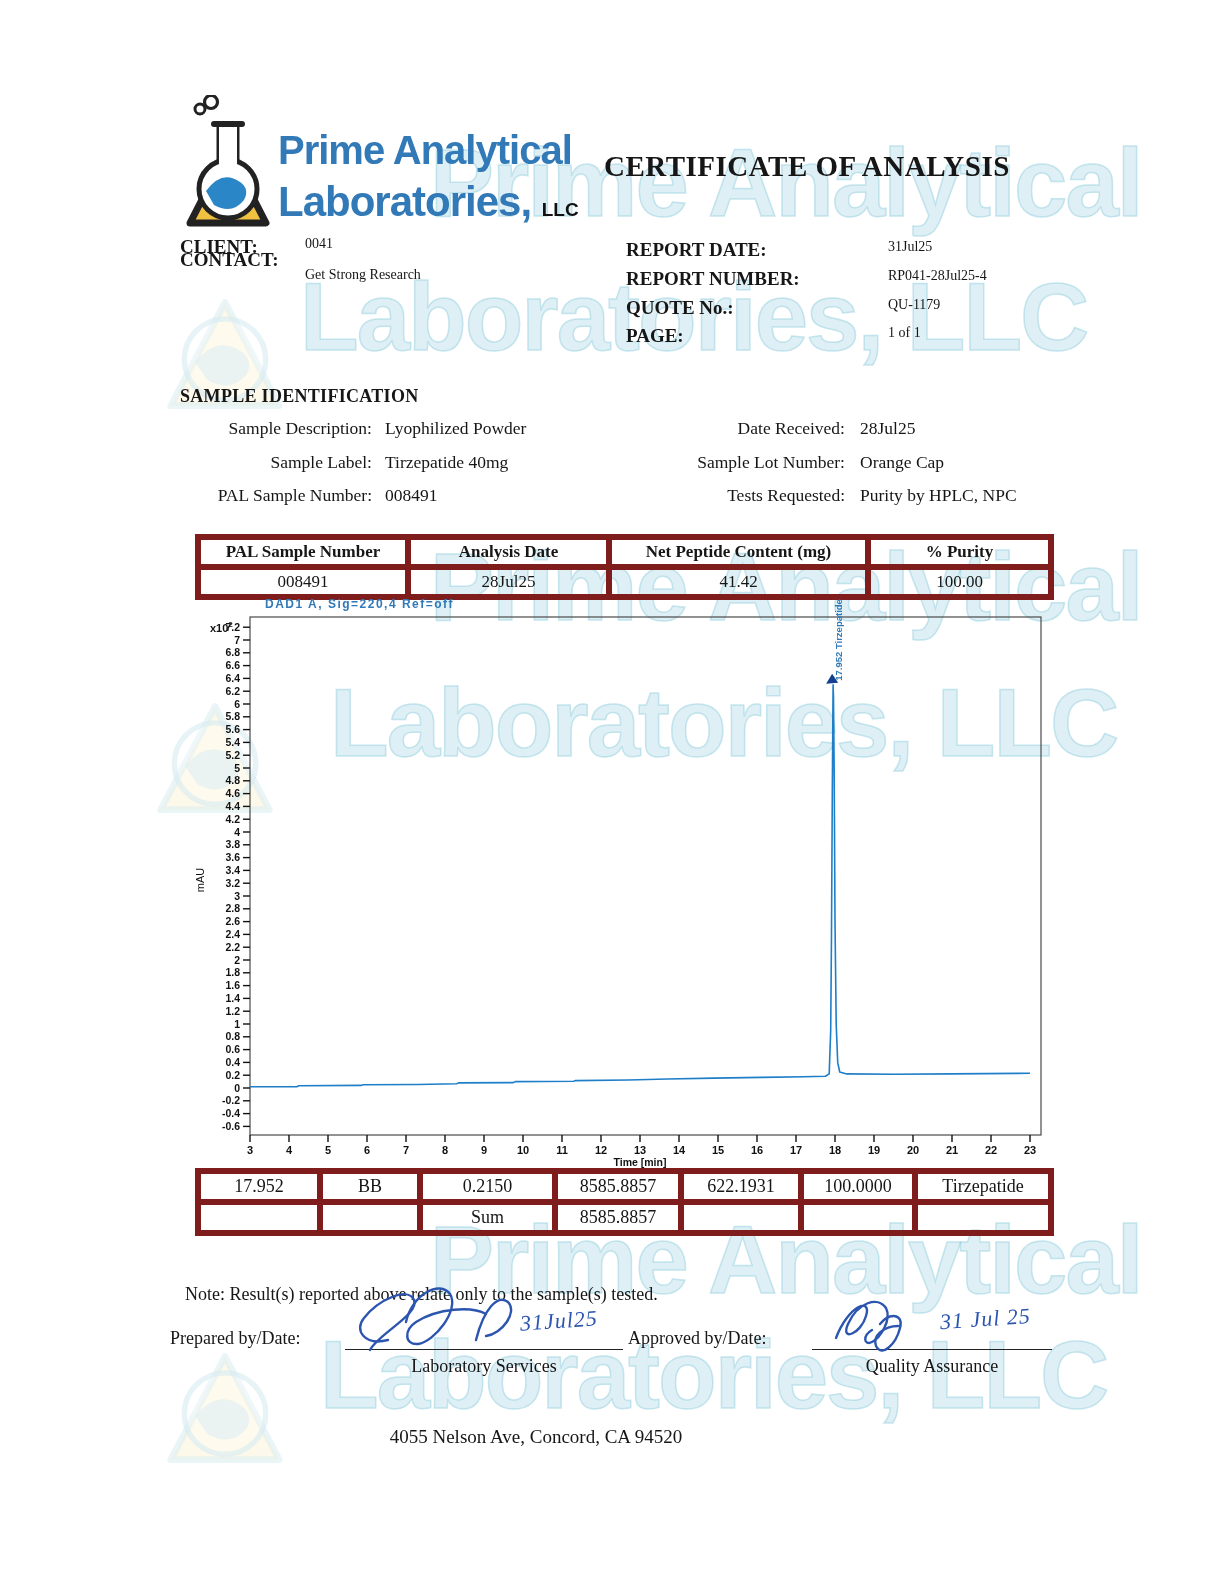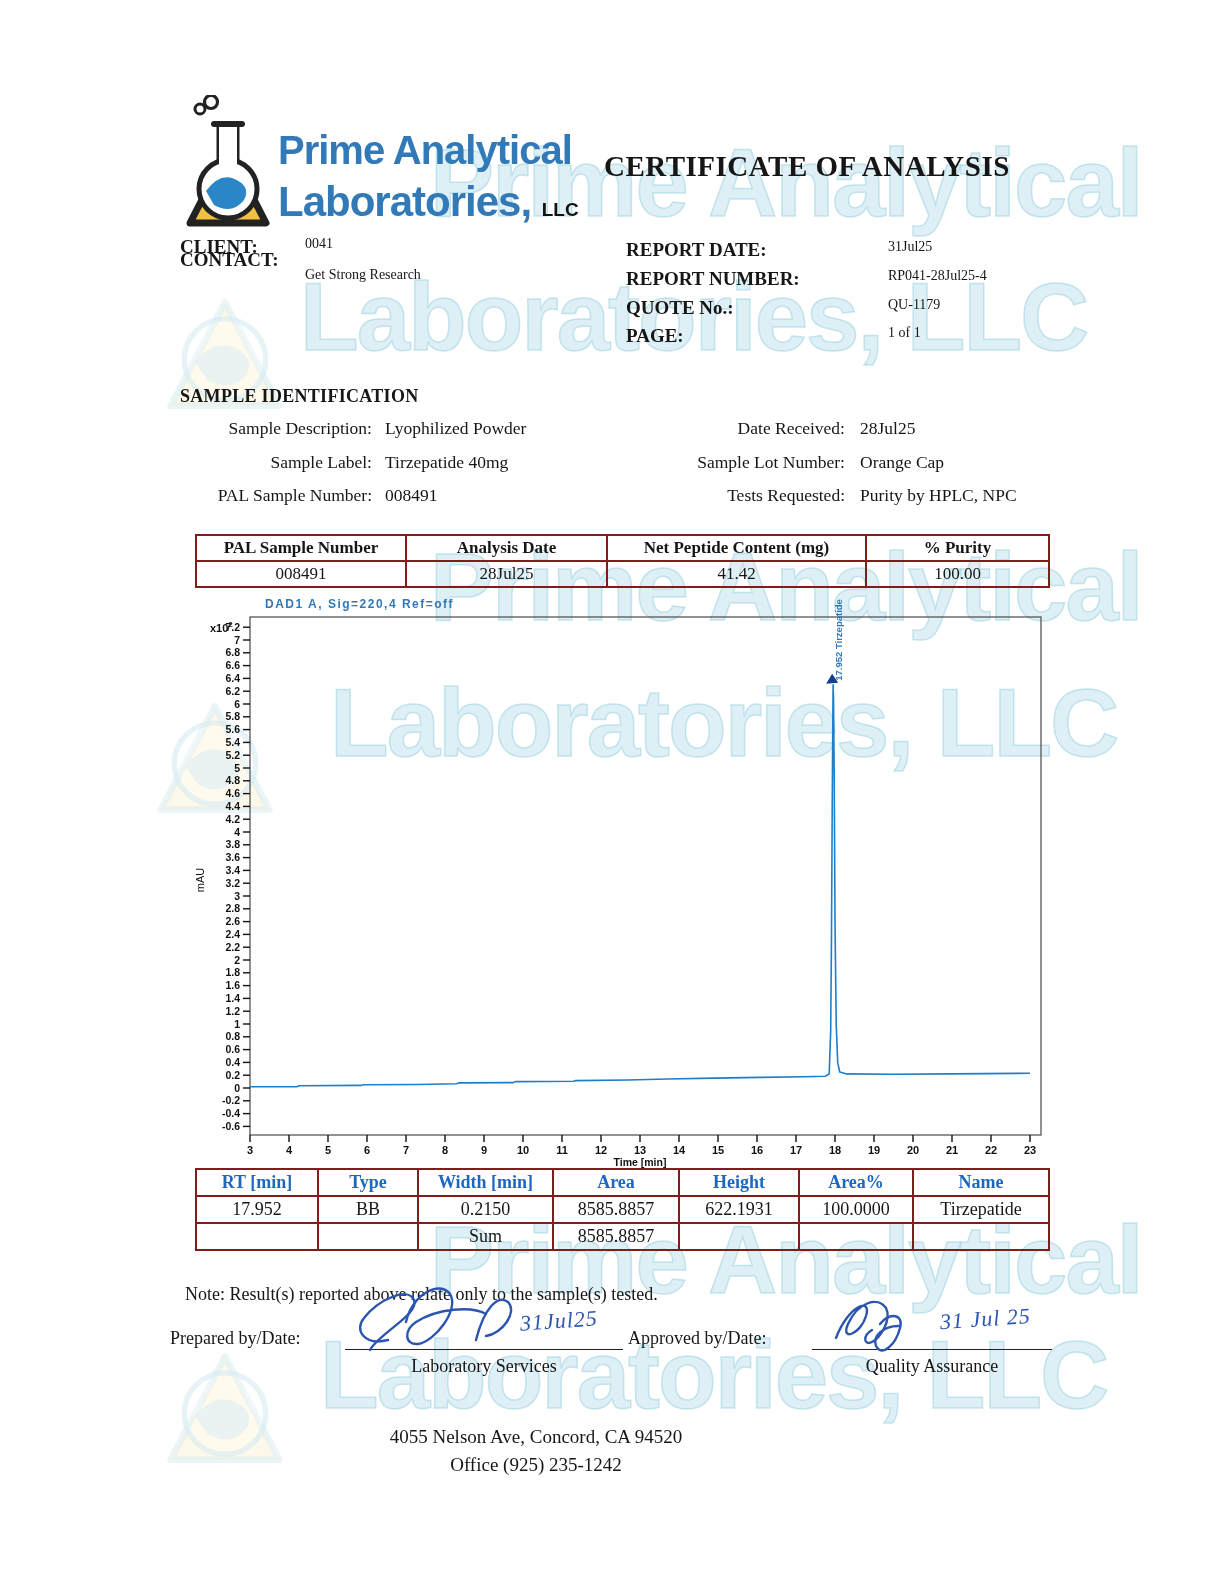--- a/index.html
+++ b/index.html
@@ -34,21 +34,21 @@
   .lbl{font-weight:bold;font-size:19px;position:absolute;}
   .val{font-size:14px;position:absolute;}
 
   
   .sid-heading{position:absolute;left:180px;top:386px;font-size:18px;font-weight:bold;letter-spacing:0.3px;}
   .sid-label{position:absolute;font-size:17.5px;text-align:right;}
   .sid-value{position:absolute;font-size:17.5px;}
 
   
   table.doc{border-collapse:collapse;table-layout:fixed;position:absolute;background:transparent;}
-  table.doc td,table.doc th{border:2px solid #7f1d1d;font-size:17px;text-align:center;
+  table.doc td,table.doc th{border:6px solid #7f1d1d;font-size:17px;text-align:center;
     padding:2px 4px;overflow:hidden;white-space:nowrap;}
   table.doc th{font-weight:bold;}
   #signal-table td.blue,#signal-table th.blue{color:var(--header-blue);font-weight:bold;font-size:18px;}
   #signal-table td{font-size:18px;}
   #signal-table td.left{text-align:left;padding-left:10px;}
 
   .note-line{position:absolute;left:185px;top:1284px;font-size:18px;}
 
   
   .sig-label{position:absolute;font-size:18px;}
@@ -305,29 +305,20 @@
         <col style="width:122px">
         <col style="width:100px">
         <col style="width:135px">
         <col style="width:126px">
         <col style="width:120px">
         <col style="width:114px">
         <col style="width:136px">
       </colgroup>
   <tbody>
         <tr>
-          <th class="blue">RT [min]</th>
-          <th class="blue">Type</th>
-          <th class="blue">Width [min]</th>
-          <th class="blue">Area</th>
-          <th class="blue">Height</th>
-          <th class="blue">Area%</th>
-          <th class="blue">Name</th>
-        </tr>
-        <tr>
           <td>17.952</td>
           <td>BB</td>
           <td>0.2150</td>
           <td>8585.8857</td>
           <td>622.1931</td>
           <td>100.0000</td>
           <td>Tirzepatide</td>
         </tr>
         <tr>
           <td></td>
@@ -360,15 +351,14 @@
   <svg class="sig-svg layer" style="left:818px;top:1288px;" width="120" height="75" viewBox="0 0 120 75">
     <g fill="none" stroke="#2c55b0" stroke-width="2.4" stroke-linecap="round">
       <path d="M18,50 C30,18 54,8 48,28 C43,46 22,54 30,36 C40,14 60,8 68,20 C74,32 62,50 54,54 C46,58 44,48 54,42"></path>
       <path d="M62,36 C72,24 86,26 82,40 C78,56 64,70 58,58 C54,48 66,38 80,38"></path>
     </g>
   </svg>
   <div class="sig-date layer" style="left:940px;top:1306px;">31 Jul 25</div>
   <div class="sig-role layer" style="left:812px;top:1356px;width:240px;">Quality Assurance</div>
 
   <div class="footer-line layer" style="top:1426px;">4055 Nelson Ave, Concord, CA 94520</div>
-  <div class="footer-line layer" style="top:1454px;">Office (925) 235-1242</div>
 
 </div>
 
 </body></html>

